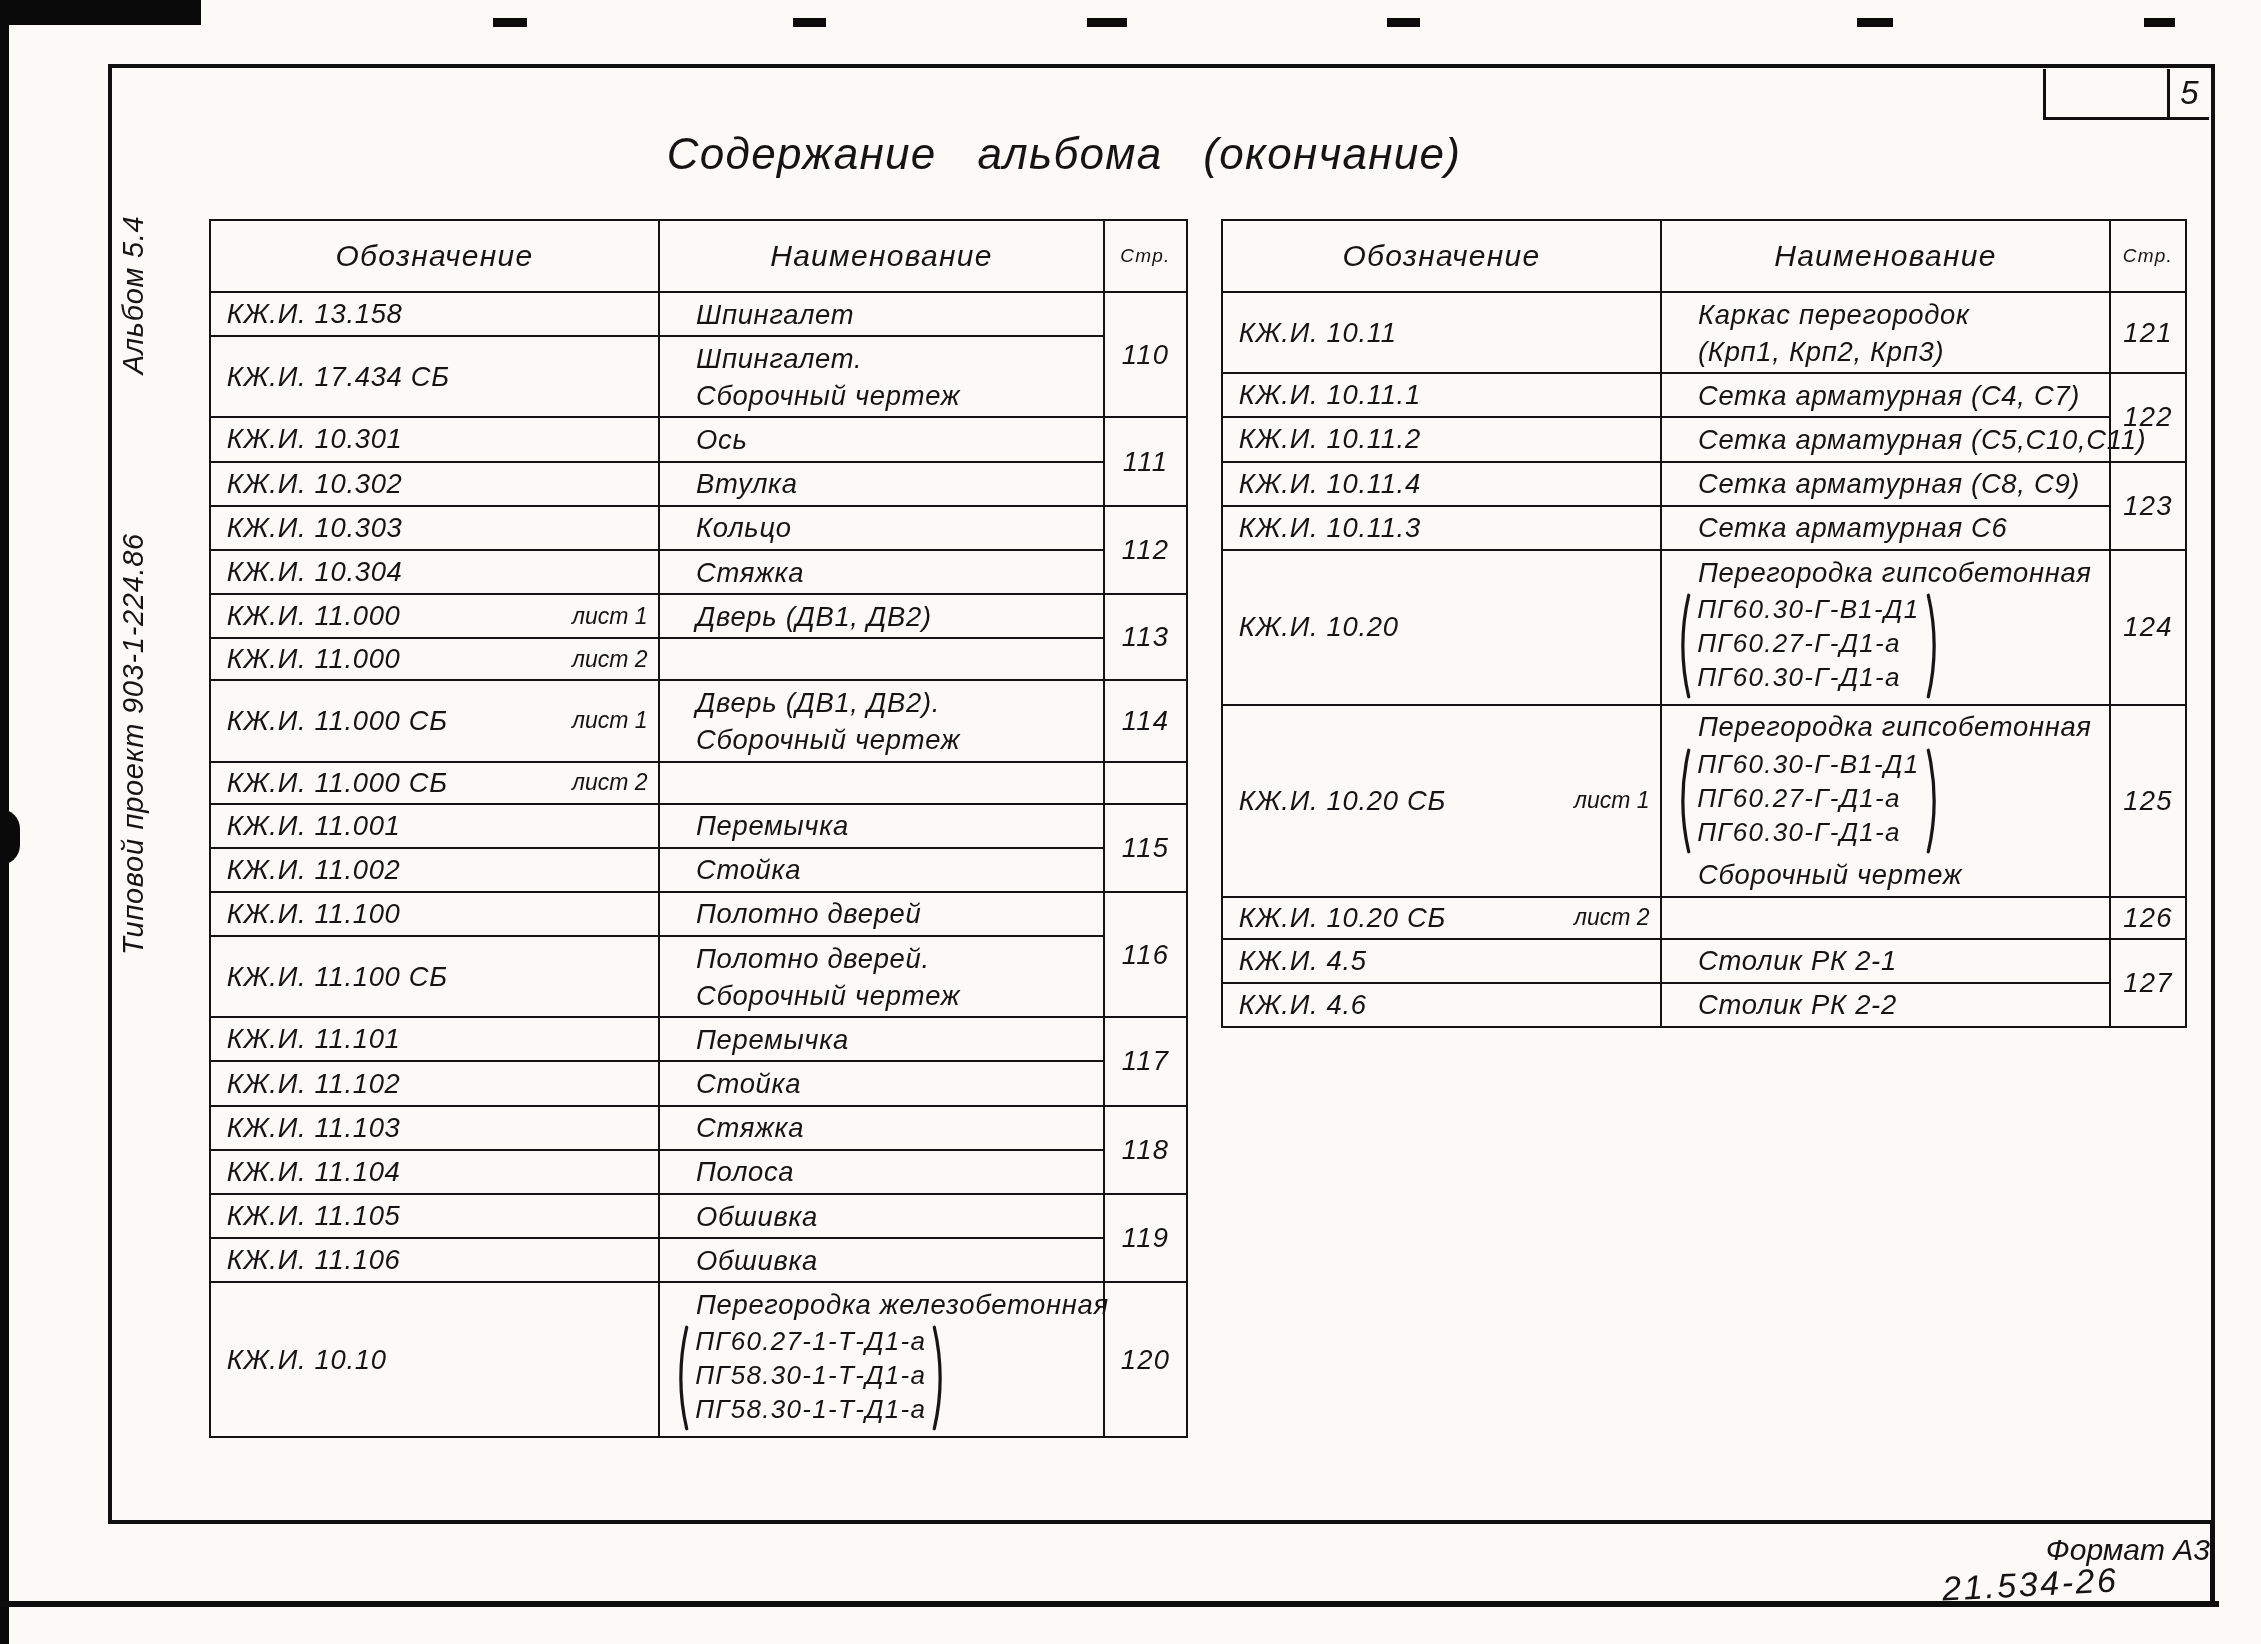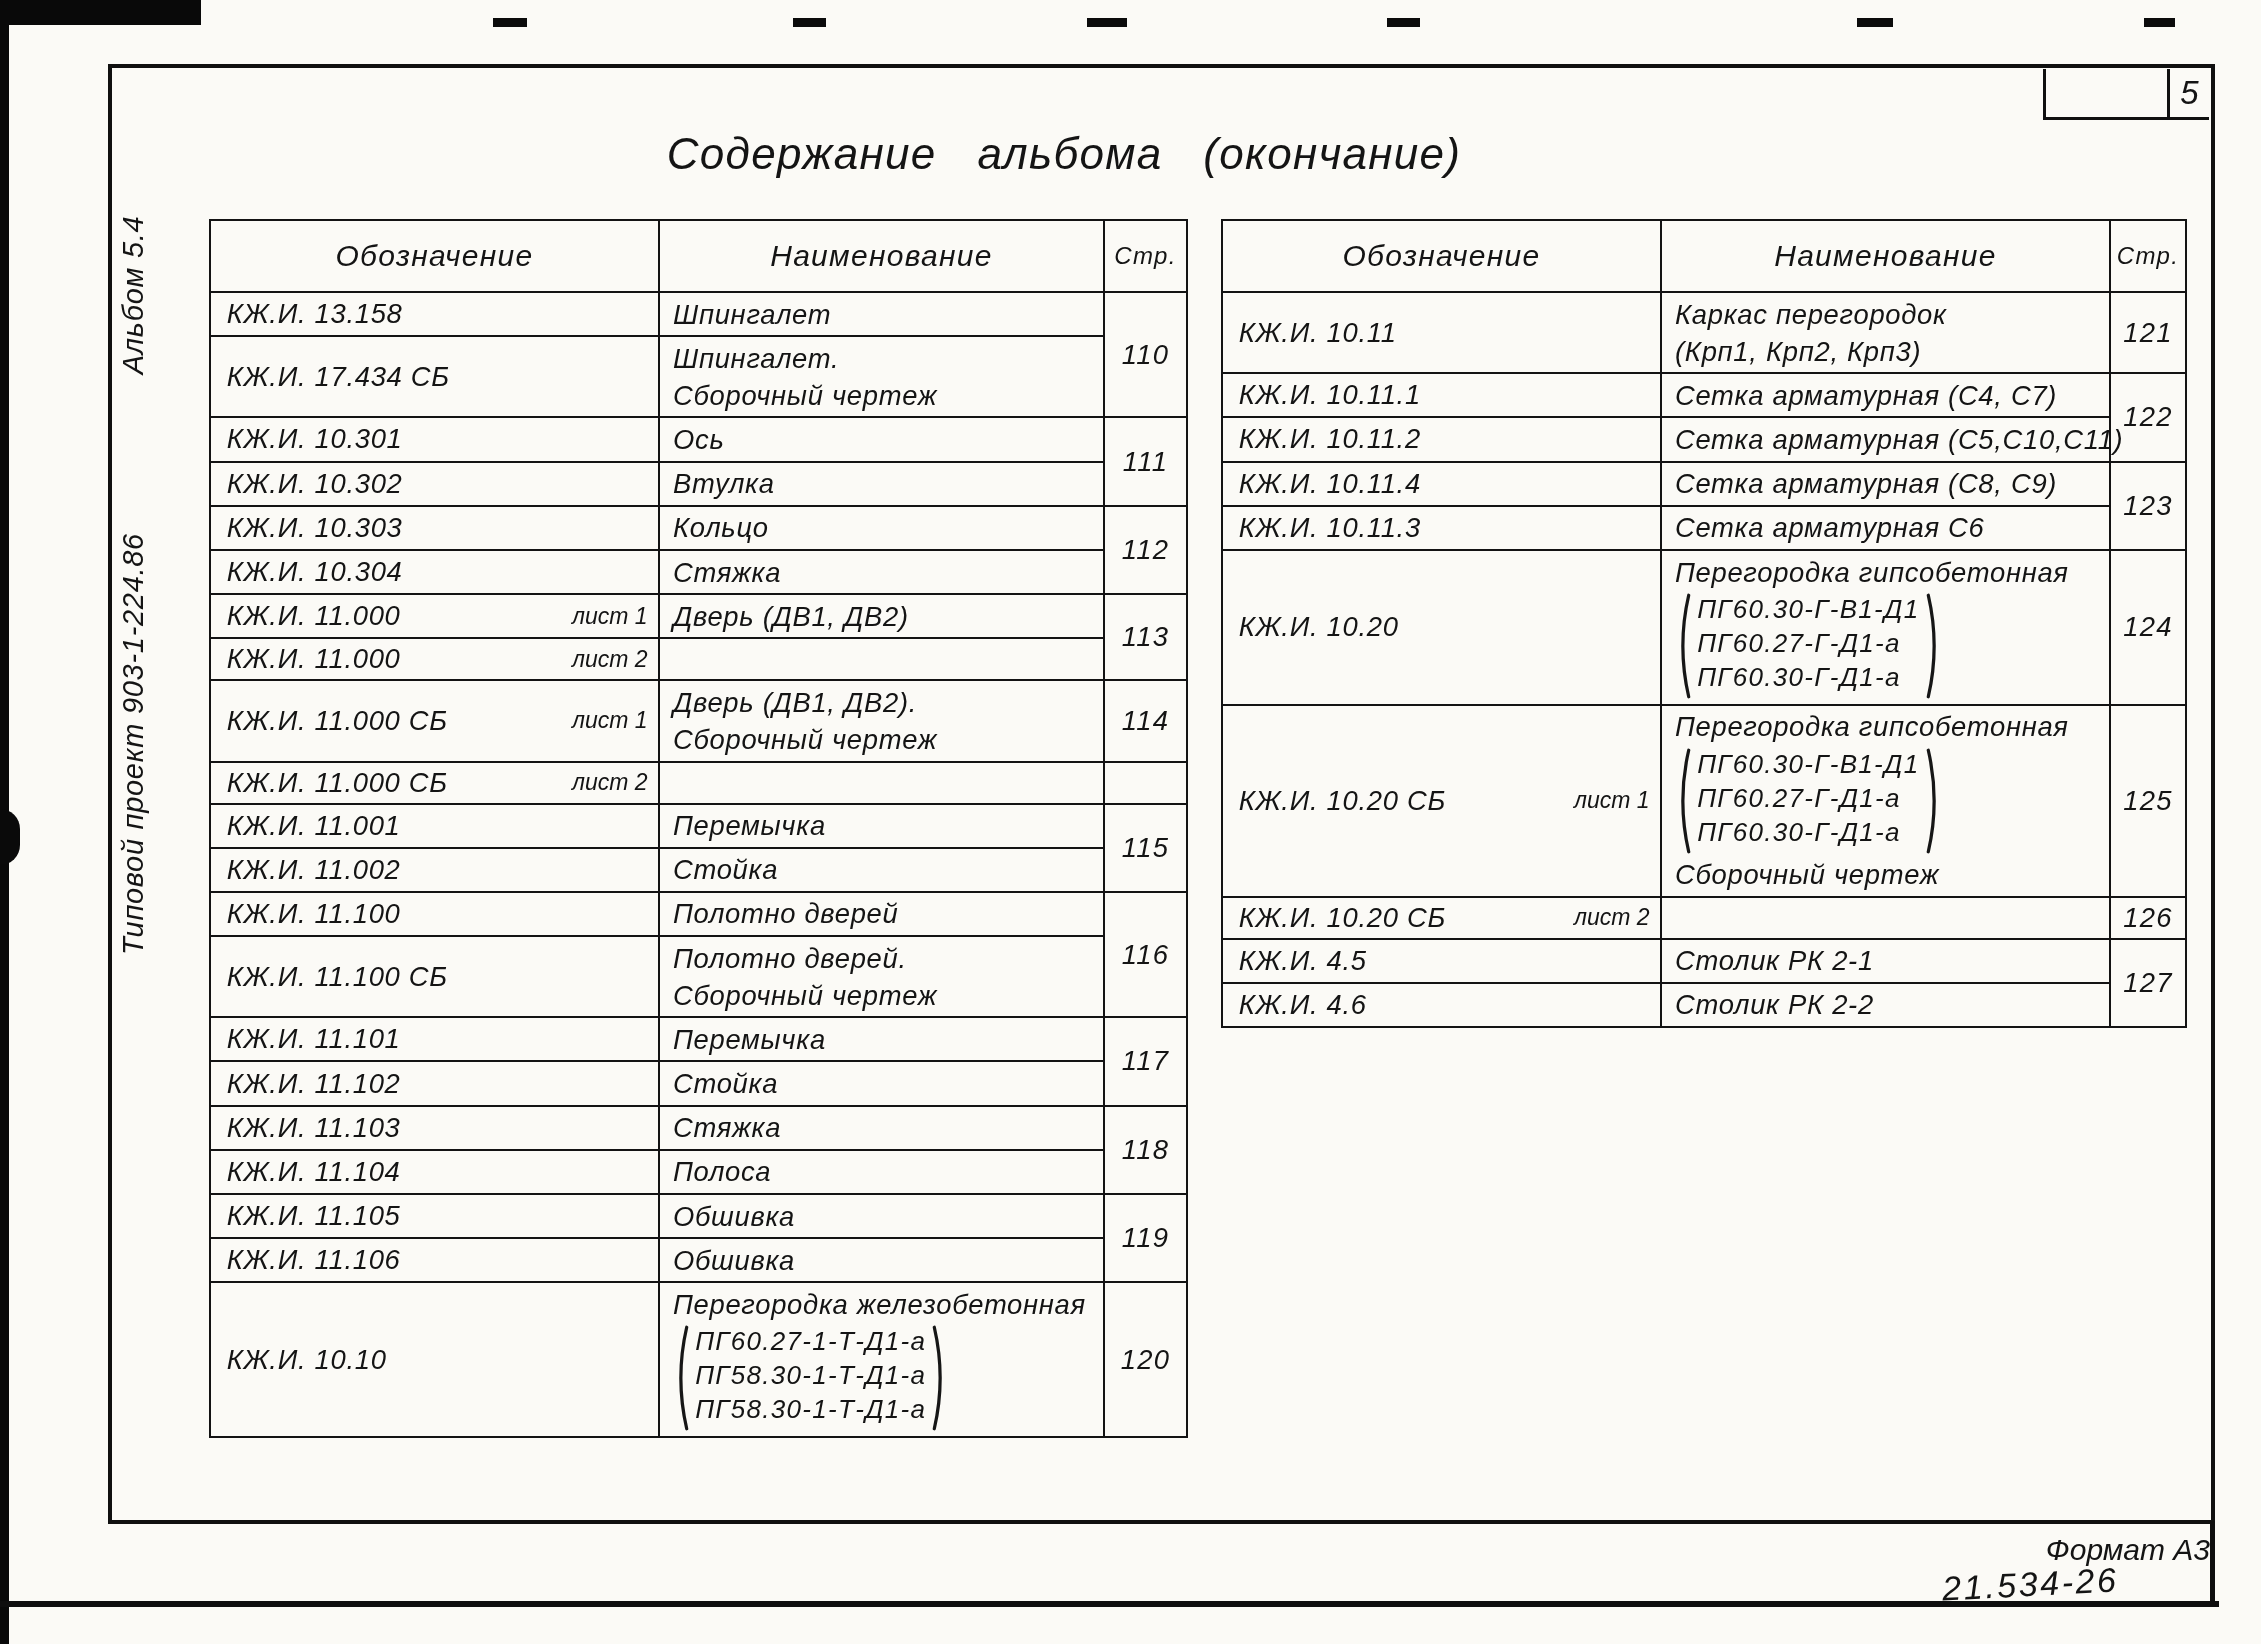--- a/index.html
+++ b/index.html
@@ -35,28 +35,28 @@
   .margin-project{position:absolute;left:133px;top:744px;transform:translate(-50%,-50%) rotate(-90deg);
                   font-size:29px;white-space:nowrap;letter-spacing:0.7px;}
   .format-note{position:absolute;left:2210px;top:1533px;transform:translateX(-100%);
                font-size:30px;white-space:nowrap;}
   .doc-number{position:absolute;left:1942px;top:1565px;font-size:34px;letter-spacing:2.6px;
               transform:rotate(-3deg);white-space:nowrap;}
   
   table.ct{position:absolute;border-collapse:collapse;table-layout:fixed;}
   .ct th,.ct td{border:2.6px solid #131313;box-sizing:border-box;vertical-align:middle;}
   .ct th{height:72px;font-weight:normal;font-style:italic;font-size:30px;letter-spacing:1.3px;text-align:center;}
-  .ct th.pg{font-size:24px;}
+  .ct th.pg{font-size:19px;}
   .ct td{height:42px;}
   .cc{display:flex;justify-content:space-between;align-items:center;}
   .code-cell{padding:2.6px 10.4px 2.6px 15.7px;}
   .code{font-size:27.4px;letter-spacing:0.7px;white-space:nowrap;}
   .note{font-size:23px;white-space:nowrap;padding-left:5.2px;}
   .name-cell{padding:2.6px 5.2px 2.6px 13px;font-size:27.4px;}
-  .nm{line-height:37px;white-space:nowrap;letter-spacing:0.7px;}
+  .nm{line-height:37px;white-space:nowrap;letter-spacing:0.7px;margin-left:23px;}
   .paren-group{display:flex;align-items:flex-start;gap:5.2px;margin:1.3px 0;}
   .stack{font-size:26px;}
   .stack div{line-height:34px;white-space:nowrap;letter-spacing:1.3px;}
   .page-cell{text-align:center;vertical-align:middle;font-size:27.4px;letter-spacing:1.3px;}
 </style>
 </head>
 <body>
 
 <div class="edge-left"></div>
 <div class="corner-top"></div>

